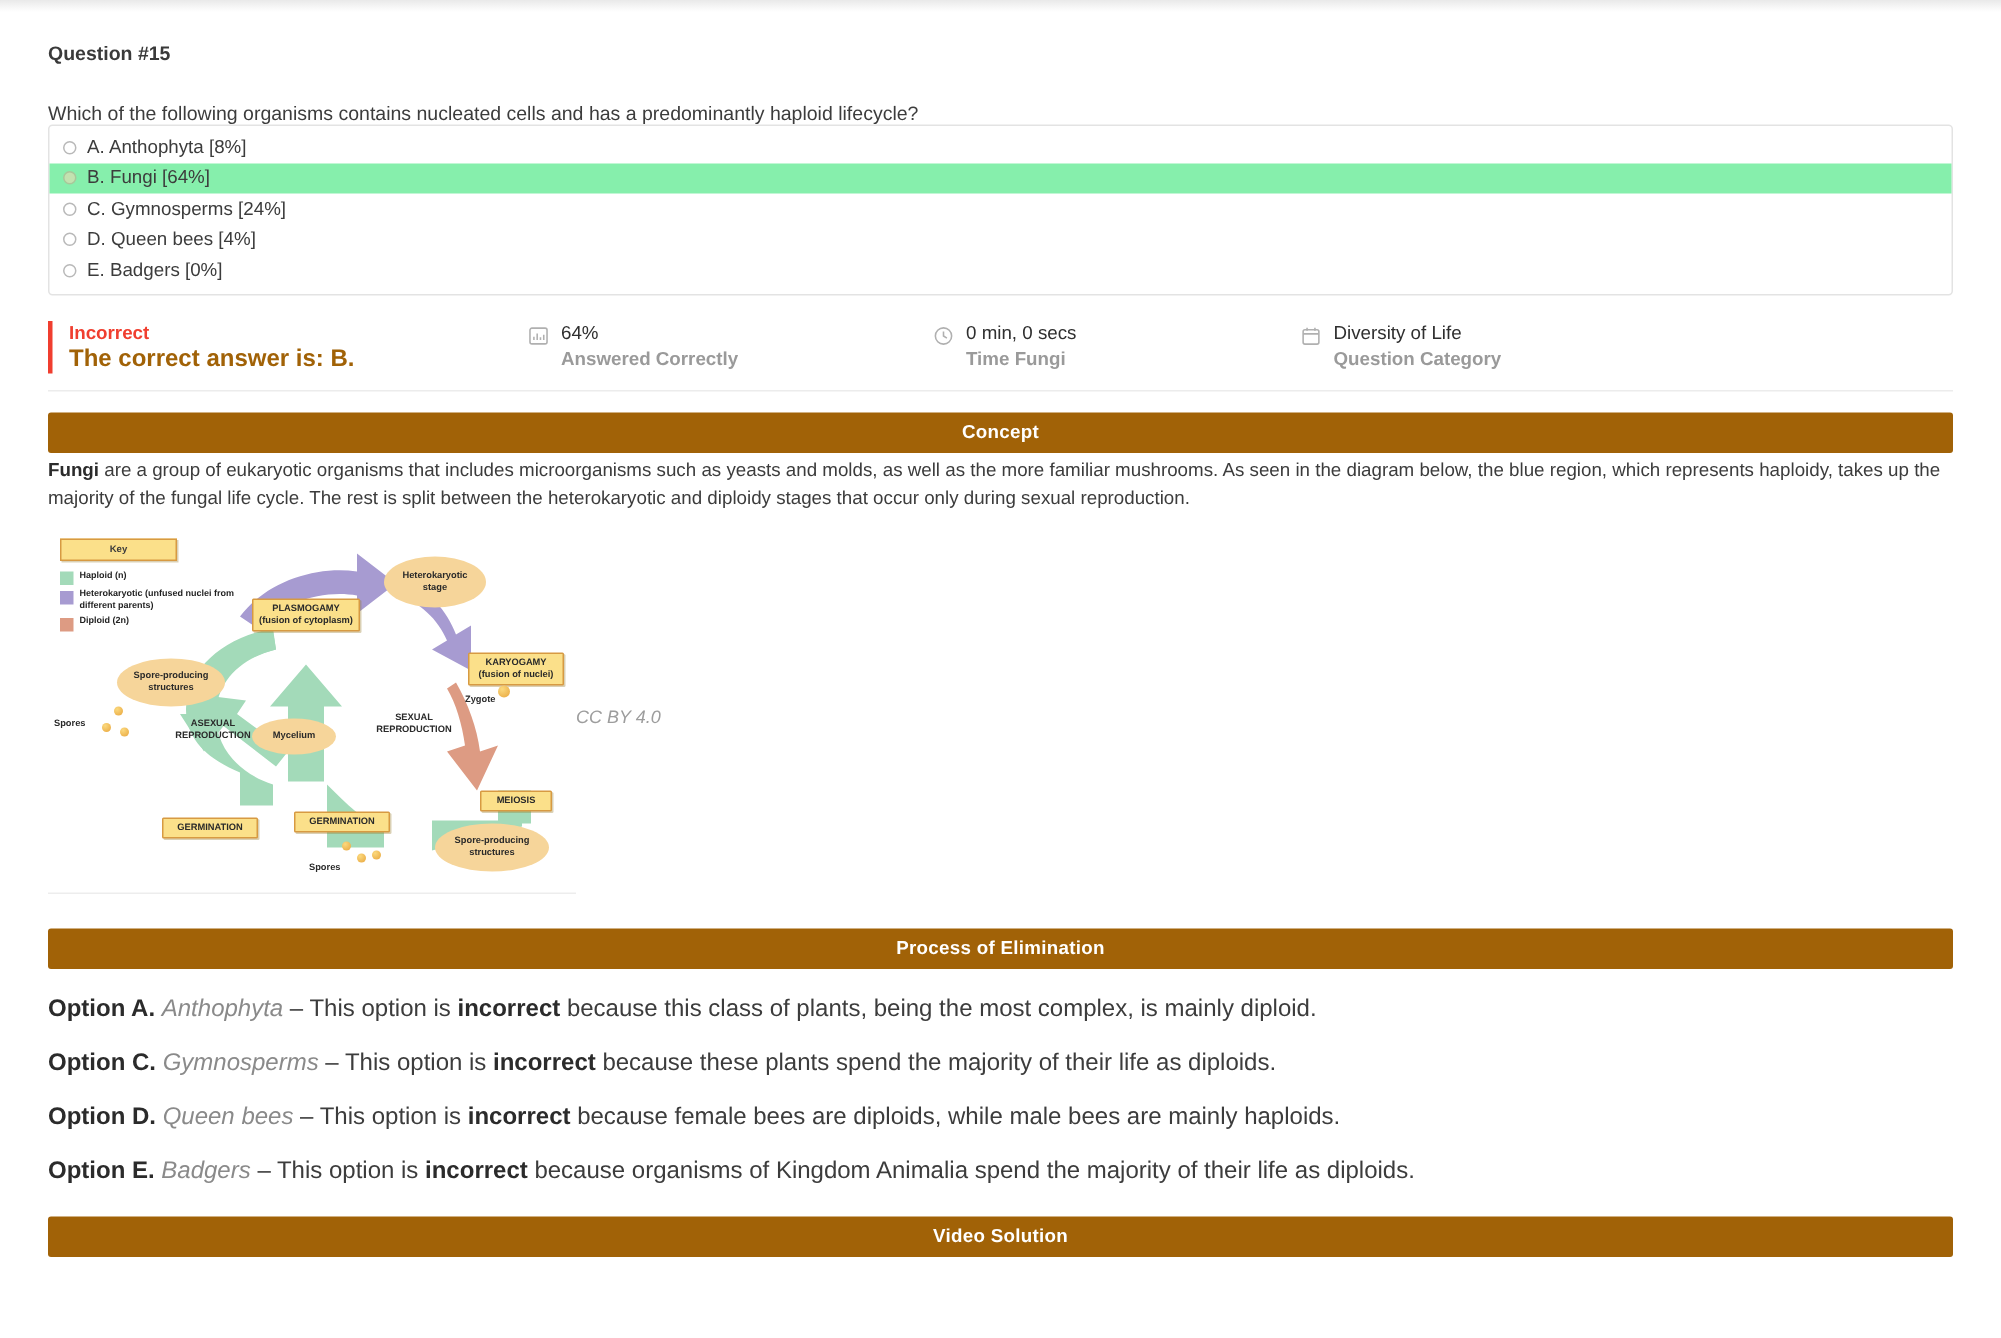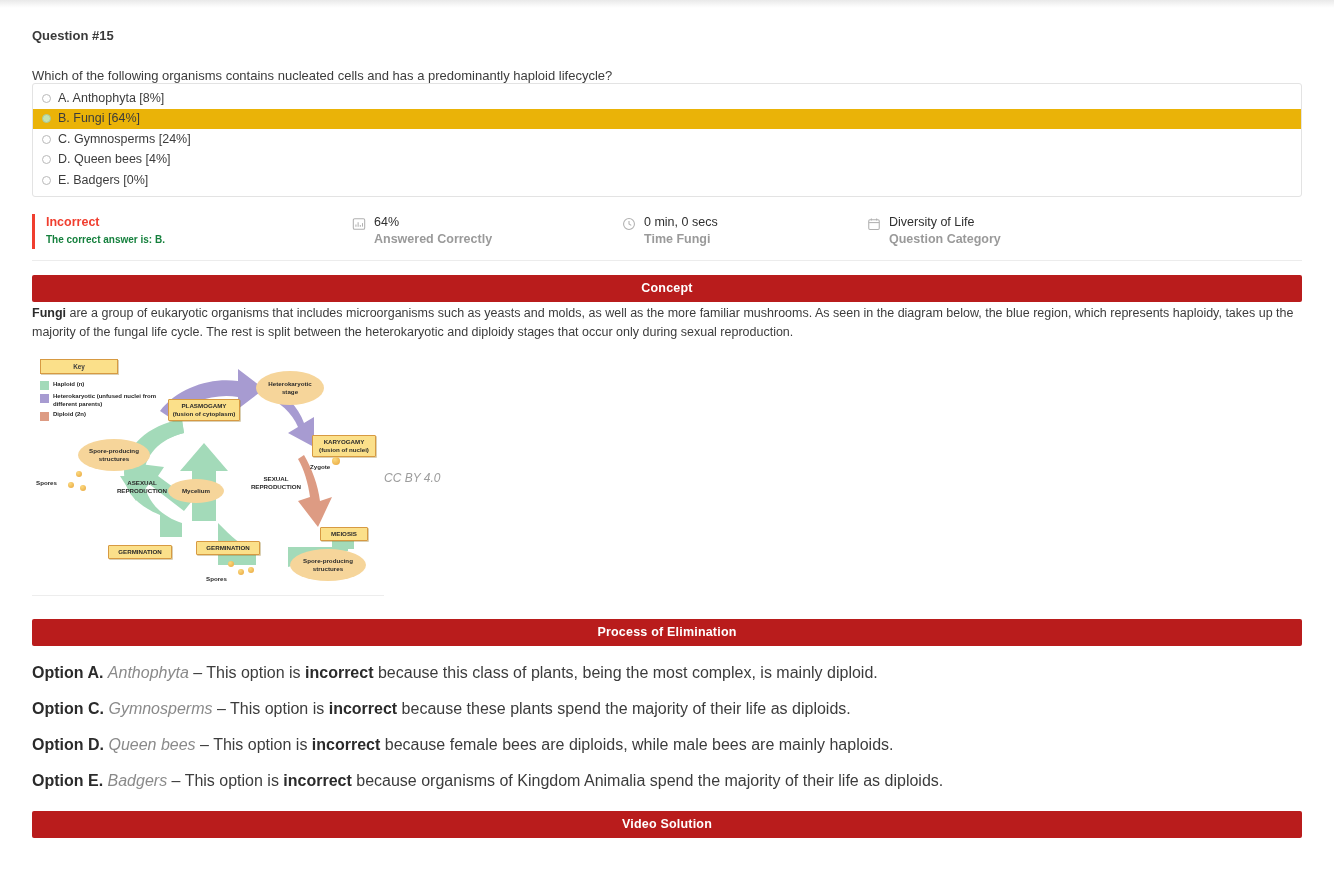--- a/index.html
+++ b/index.html
@@ -43,21 +43,21 @@
   }
   .option-row {
     display: flex;
     align-items: center;
     padding: 2px 9px;
     font-size: 12.5px;
     color: #3c3c3c;
     line-height: 17px;
     height: 20.5px;
   }
-  .option-row.selected { background: #eab308; }
+  .option-row.selected { background: #86efac; }
   .radio {
     width: 9px; height: 9px;
     border: 1px solid #b9b9b9;
     border-radius: 50%;
     background: #fff;
     margin-right: 7px;
     flex: none;
   }
   .option-row.selected .radio {
     border-color: #a8c79a;
@@ -79,22 +79,22 @@
     width: 320px;
     flex: none;
   }
   .verdict-title {
     color: #f03e2f;
     font-size: 12.5px;
     font-weight: bold;
     line-height: 17px;
   }
   .verdict-sub {
-    color: #15803d;
-    font-size: 10px;
+    color: #a16207;
+    font-size: 16px;
     font-weight: bold;
     line-height: 18px;
   }
   .stat-cell {
     display: flex;
     align-items: flex-start;
     gap: 8px;
     flex: none;
   }
   .stat-cell.c2 { width: 270px; }
@@ -108,21 +108,21 @@
   }
   .stat-lbl {
     font-size: 12.5px;
     color: #9a9a9a;
     font-weight: bold;
     line-height: 18px;
   }
 
   
   .sec-head {
-    background: #b91c1c;
+    background: #a16207;
     color: #ffffff;
     text-align: center;
     font-size: 12.5px;
     font-weight: bold;
     padding: 6px 0 7px 0;
     border-radius: 2px;
     letter-spacing: .2px;
   }
   .concept-head { margin-top: 14px; }
 

